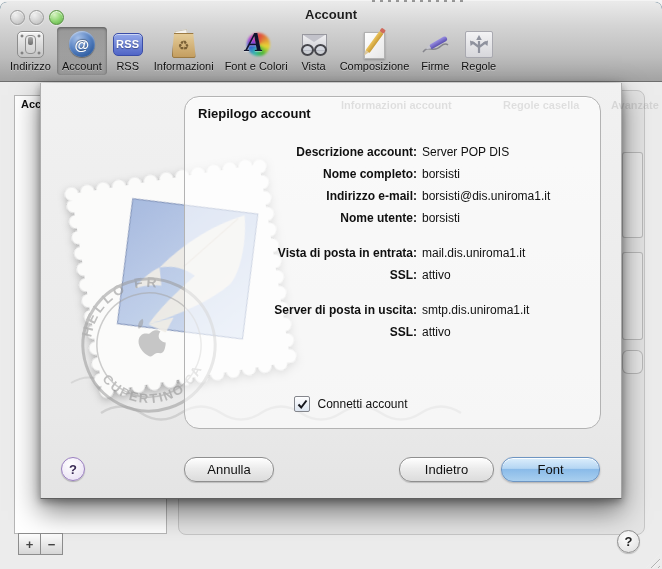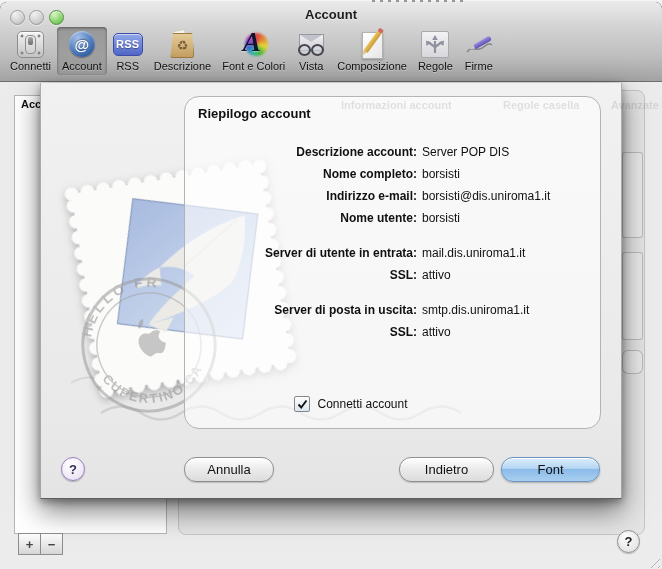--- a/index.html
+++ b/index.html
@@ -118,40 +118,40 @@
         <div class="title">Account</div>
       </div>
 
       <div class="toolbar">
         <div class="tb-item">
           <span class="tb-icon">
               <span class="ic-generale">
                 <span class="switch"></span>
               </span>
             </span>
-          <span class="tb-label">Connetti</span>
+          <span class="tb-label">Indirizzo</span>
         </div>
         <div class="tb-item selected">
           <span class="tb-icon">
               <span class="ic-account"></span>
             </span>
           <span class="tb-label">Account</span>
         </div>
         <div class="tb-item">
           <span class="tb-icon">
               <span class="ic-rss"></span>
             </span>
           <span class="tb-label">RSS</span>
         </div>
         <div class="tb-item">
           <span class="tb-icon">
               <span class="ic-junk-env"></span>
               <span class="ic-junk"></span>
             </span>
-          <span class="tb-label">Descrizione</span>
+          <span class="tb-label">Informazioni</span>
         </div>
         <div class="tb-item">
           <span class="tb-icon">
               <span class="ic-fonts">
                 <span class="rainbow"></span>
                 <span class="aglyph">A</span>
               </span>
             </span>
           <span class="tb-label">Font e Colori</span>
         </div>
@@ -166,48 +166,48 @@
           <span class="tb-label">Vista</span>
         </div>
         <div class="tb-item">
           <span class="tb-icon">
               <span class="ic-comp">
                 <span class="paper"></span>
                 <span class="pencil"></span>
               </span>
             </span>
           <span class="tb-label">Composizione</span>
+        </div>
+        <div class="tb-item">
+          <span class="tb-icon">
+            <span class="ic-firme">
+              <svg class="stroke-svg" width="30" height="27">
+                  <path d="M3,21 C9,13 13,23 21,15 C24,12 27,13 28,14" stroke="#85858c" stroke-width="1.5" fill="none"></path>
+                </svg>
+              <span class="pen"></span>
+            </span>
+          </span>
+          <span class="tb-label">Firme</span>
         </div>
         <div class="tb-item">
           <span class="tb-icon">
             <span class="ic-regole">
               <svg width="22" height="21" viewBox="0 0 22 21">
                 <g stroke="#8f929e" stroke-width="2.2" fill="#8f929e">
                   <path d="M11,19 L11,7" fill="none"></path>
                   <path d="M11,13 L4,8" fill="none"></path>
                   <path d="M11,13 L18,8" fill="none"></path>
                   <path d="M11,1 L8.2,6 L13.8,6 Z" stroke="none"></path>
                   <path d="M2,6.5 L2.5,12 L7,8.5 Z" stroke="none"></path>
                   <path d="M20,6.5 L19.5,12 L15,8.5 Z" stroke="none"></path>
                 </g>
               </svg>
             </span>
           </span>
           <span class="tb-label">Regole</span>
-        </div>
-        <div class="tb-item">
-          <span class="tb-icon">
-            <span class="ic-firme">
-              <svg class="stroke-svg" width="30" height="27">
-                  <path d="M3,21 C9,13 13,23 21,15 C24,12 27,13 28,14" stroke="#85858c" stroke-width="1.5" fill="none"></path>
-                </svg>
-              <span class="pen"></span>
-            </span>
-          </span>
-          <span class="tb-label">Firme</span>
         </div>
       </div>
     </div>
 
     <div class="content">
       <div class="pane"></div>
       <div class="accounts-list">
         <div class="accounts-header">Account</div>
       </div>
       <div class="addremove">
@@ -286,21 +286,21 @@
                 <span class="flabel">Indirizzo e-mail:</span>
                 <span class="fvalue">borsisti@dis.uniroma1.it</span>
               </div>
             <div class="frow">
                 <span class="flabel">Nome utente:</span>
                 <span class="fvalue">borsisti</span>
               </div>
           </div>
           <div class="fgroup">
             <div class="frow">
-                <span class="flabel">Server di utente in entrata:</span>
+                <span class="flabel">Vista di posta in entrata:</span>
                 <span class="fvalue">mail.dis.uniroma1.it</span>
               </div>
             <div class="frow">
                 <span class="flabel">SSL:</span>
                 <span class="fvalue">attivo</span>
               </div>
           </div>
           <div class="fgroup">
             <div class="frow">
                 <span class="flabel">Server di posta in uscita:</span>

